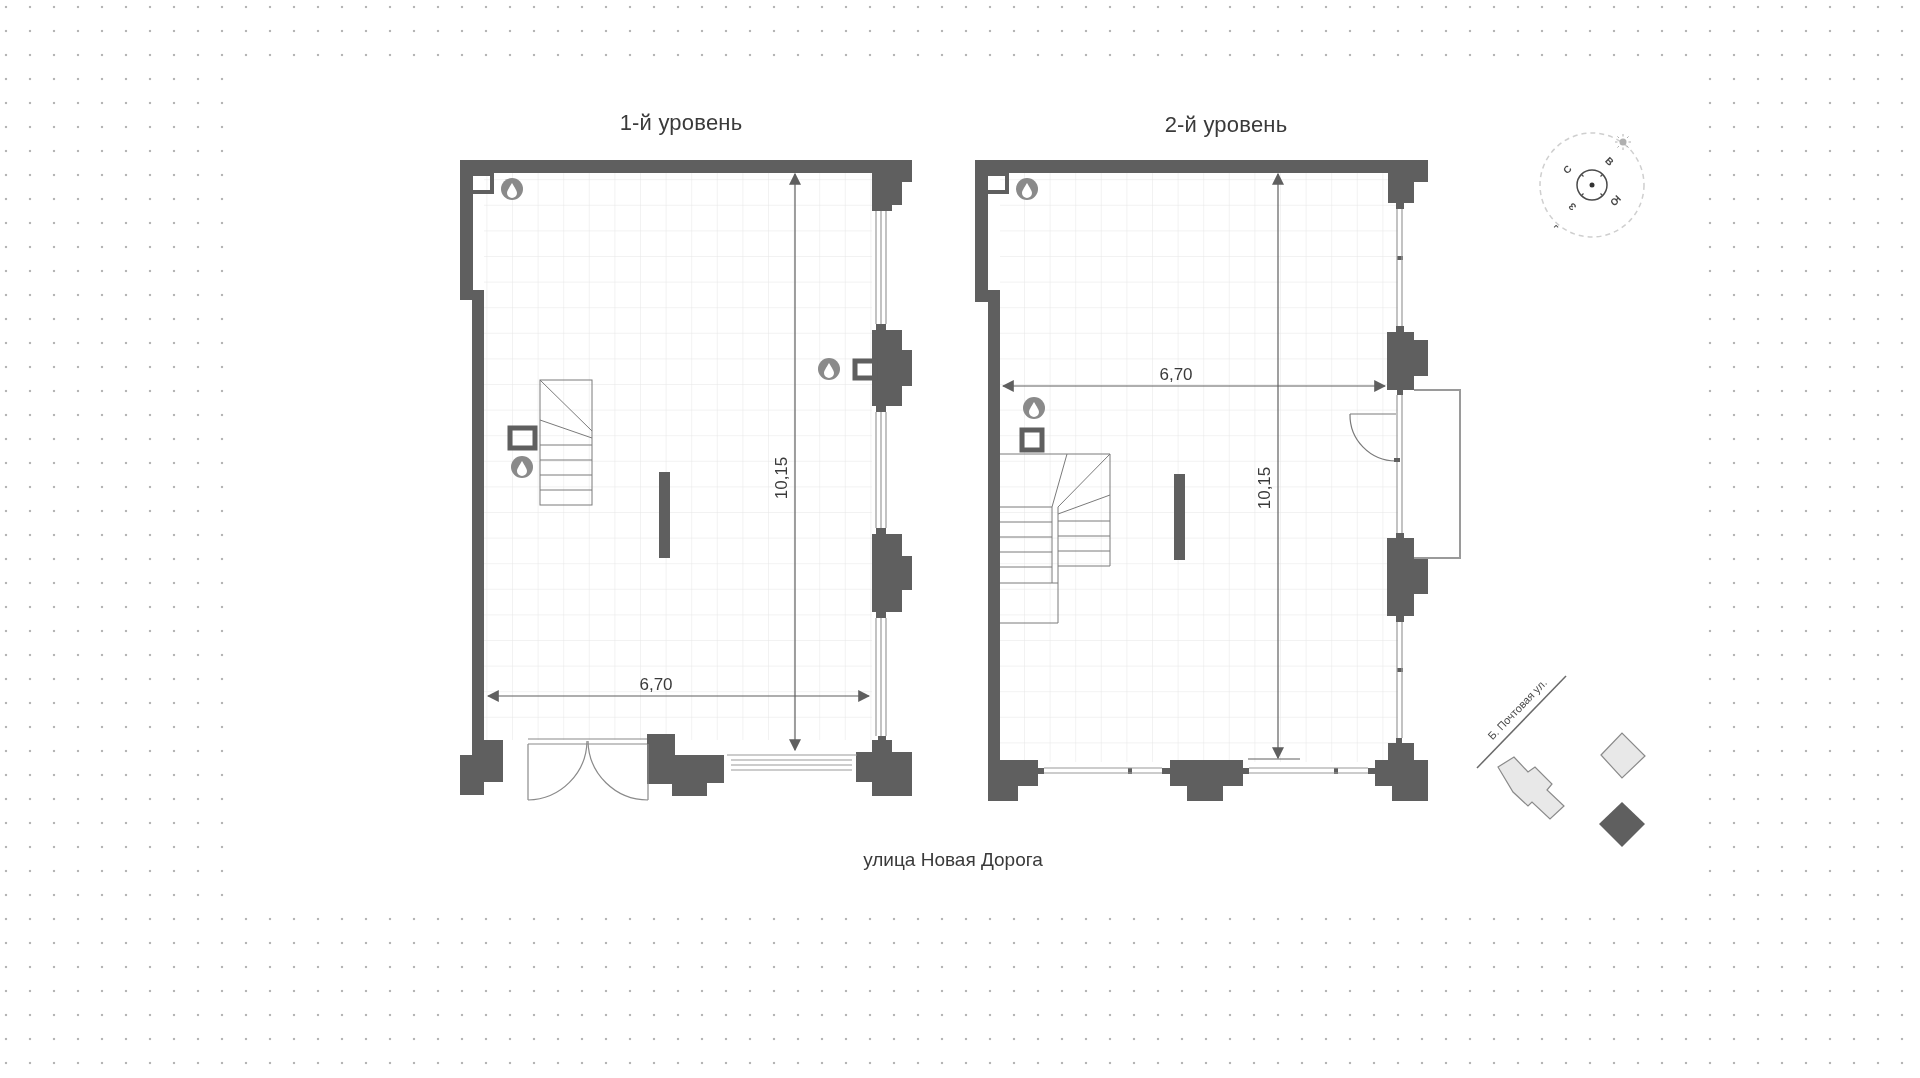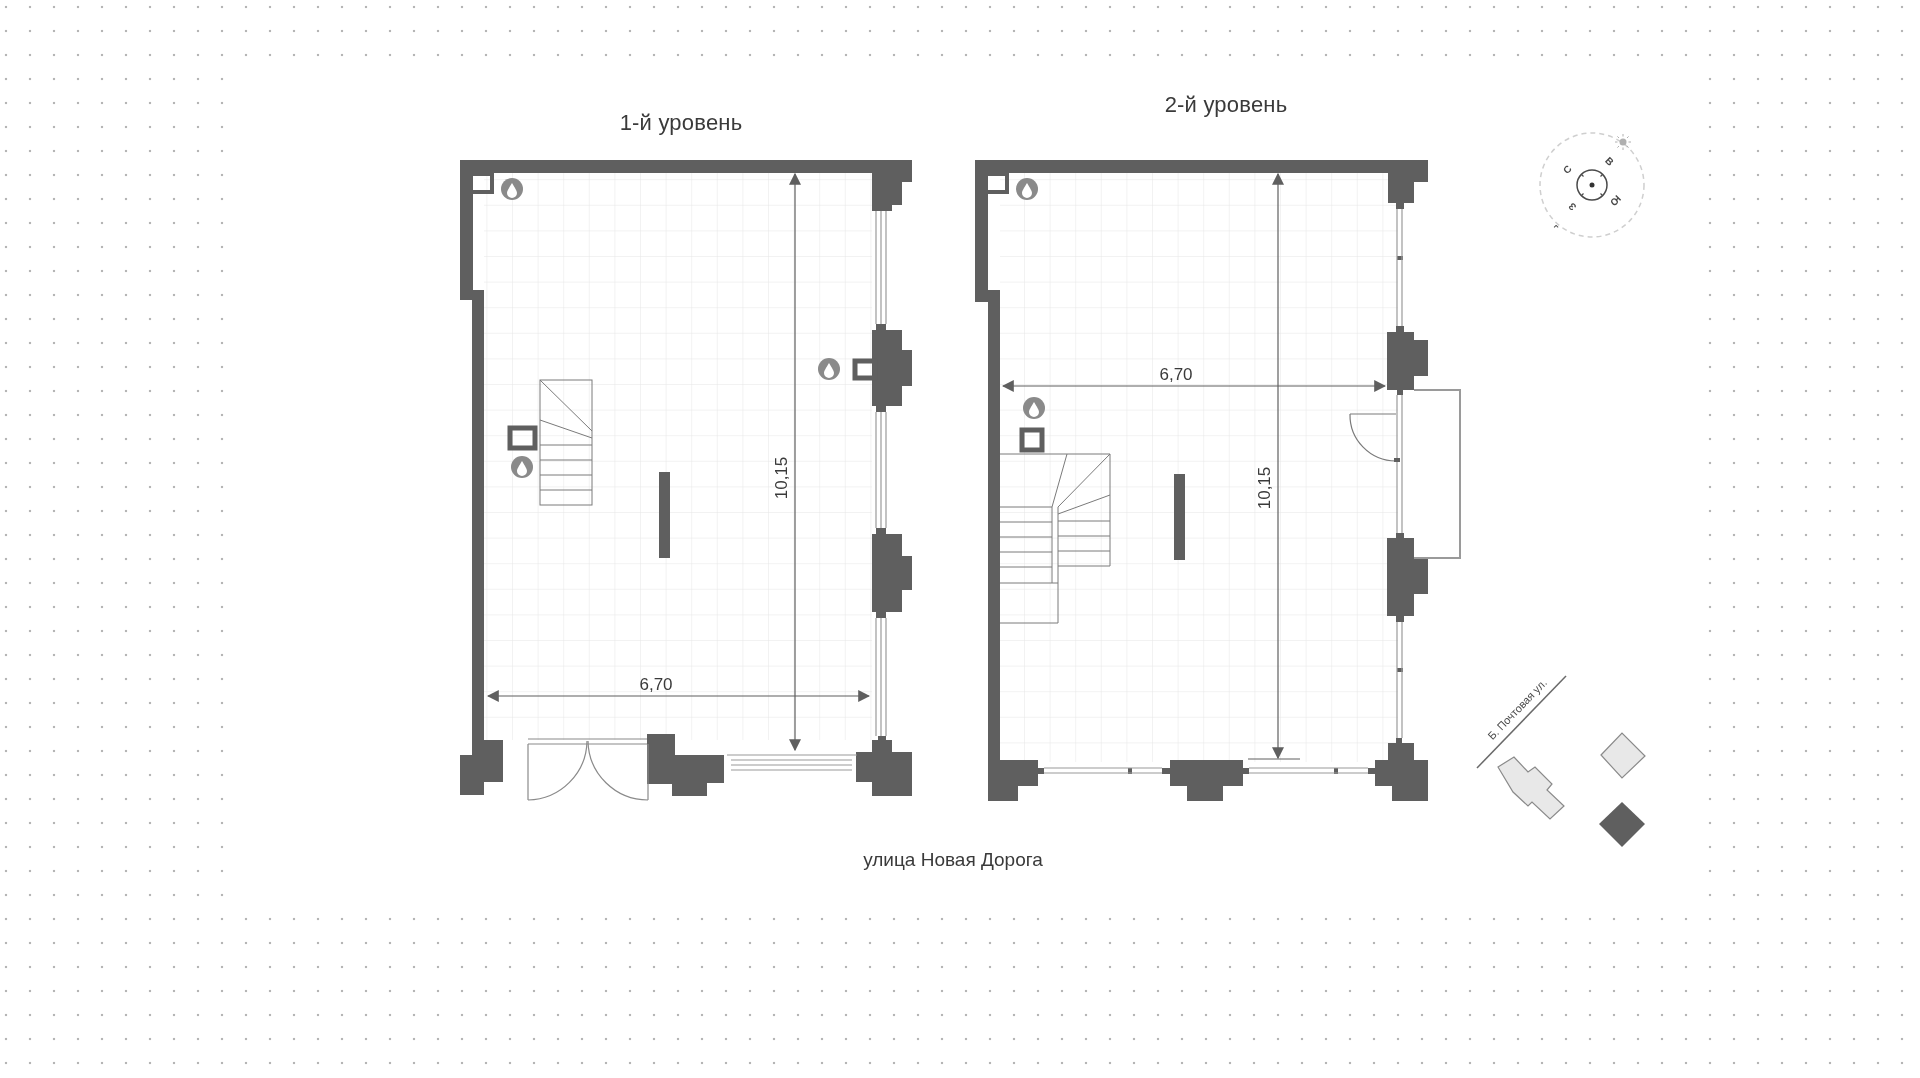--- a/index.html
+++ b/index.html
@@ -27,21 +27,21 @@
   .dimtext { font-family: "Liberation Sans", sans-serif; font-size: 17px; fill: #3a3a3a; }
   .cmp { font-family: "Liberation Sans", sans-serif; font-size: 10px; fill: #4a4a4a; font-weight: bold; }
   .small { font-family: "Liberation Sans", sans-serif; font-size: 11px; fill: #4a4a4a; }
 </style>
 </head>
 <body>
 
 <div class="panel"></div>
 
 <div class="title" style="left:681px; top:110px;">1-й уровень</div>
-<div class="title" style="left:1226px; top:92px;">2-й уровень</div>
+<div class="title" style="left:1226px; top:112px;">2-й уровень</div>
 
 <svg class="plan" width="1920" height="1078" viewBox="0 0 1920 1078">
   <defs>
     <pattern id="grid" width="25.6" height="25.6" patternUnits="userSpaceOnUse" x="0" y="0">
       <path d="M25.6 0 L0 0 0 25.6" fill="none" stroke="#e6e6e6" stroke-width="1"></path>
     </pattern>
     <marker id="arr" viewBox="0 0 10 10" refX="9" refY="5" markerWidth="10" markerHeight="10" orient="auto-start-reverse">
       <path d="M0 0 L10 5 L0 10 Z" fill="#5f5f5f"></path>
     </marker>
     <g id="drop">

